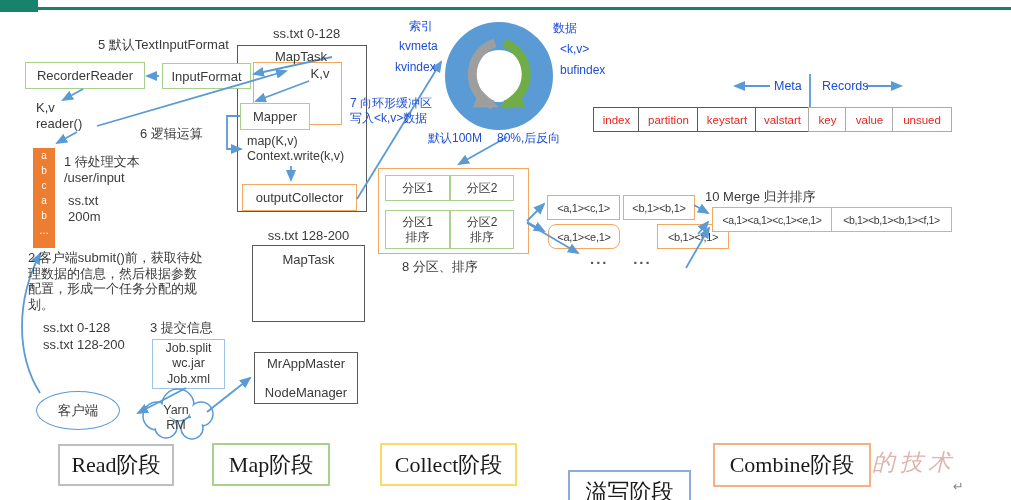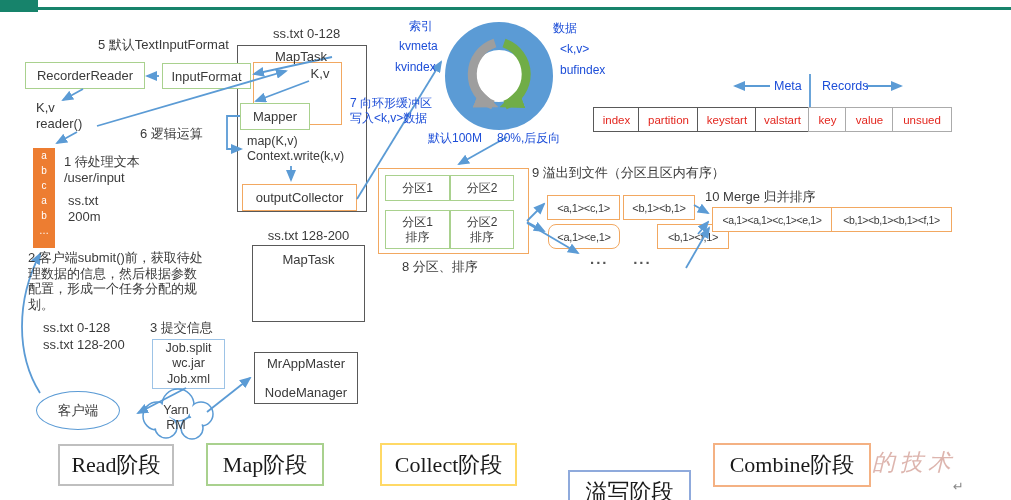--- a/index.html
+++ b/index.html
@@ -106,21 +106,21 @@
 
     <div class="cell cell-meta" style="left:593px;width:45px;">index</div>
     <div class="cell cell-meta" style="left:638px;width:59px;">partition</div>
     <div class="cell cell-meta" style="left:697px;width:58px;">keystart</div>
     <div class="cell cell-meta" style="left:755px;width:53px;">valstart</div>
     <div class="cell cell-rec" style="left:808px;width:37px;">key</div>
     <div class="cell cell-rec" style="left:845px;width:47px;">value</div>
     <div class="cell cell-rec" style="left:892px;width:58px;">unsued</div>
 
     <div class="phase" style="left: 58px; top: 444px; width: 112px; height: 38px; border-color: rgb(191, 191, 191);">Read阶段</div>
-    <div class="phase" style="left: 206px; top: 443px; width: 114px; height: 39px; border-color: rgb(169, 209, 142); text-align: right;">Map阶段</div>
+    <div class="phase" style="left: 212px; top: 443px; width: 114px; height: 39px; border-color: rgb(169, 209, 142); text-align: right;">Map阶段</div>
     <div class="phase" style="left: 380px; top: 443px; width: 133px; height: 39px; border-color: rgb(255, 217, 102);">Collect阶段</div>
     <div class="phase" style="left: 568px; top: 444px; width: 119px; height: 39px; border-color: rgb(143, 170, 220); margin-top: 26px;">溢写阶段</div>
     <div class="phase" style="left: 713px; top: 443px; width: 154px; height: 40px; border-color: rgb(244, 177, 131);">Combine阶段</div>
   </div>
 
   <div class="abs watermark" style="left:872px;top:447px;">的技术</div>
   <div class="abs" style="left:953px;top:479px;font-size:13px;color:#888;z-index:6;">↵</div>
 
   <svg class="svg-layer" viewBox="0 0 1011 500">
     <defs>
@@ -222,17 +222,16 @@
     <span style="display:block">7 向环形缓冲区</span>
     <span style="display:block">写入&lt;k,v&gt;数据</span>
   </div>
   <div class="abs sm red txt" style="left:428px;top:130px;">默认100M</div>
   <div class="abs sm red txt" style="left:497px;top:130px;">80%,后反向</div>
 
   <div class="abs red txt" style="left:774px;top:79px;font-size:12.5px;">Meta</div>
   <div class="abs red txt" style="left:822px;top:79px;font-size:12.5px;">Records</div>
 
   <div class="abs lbl txt" style="left:402px;top:259px;">8 分区、排序</div>
-  <div class="abs lbl txt" style="left:532px;top:165px;">9 溢出到文件（分区且区内有序）</div>
   <div class="abs lbl txt" style="left:705px;top:189px;">10 Merge 归并排序</div>
   <div class="abs dots txt" style="left:590px;top:250px;">...    ...</div>
 
 </div>
 
 </body></html>

